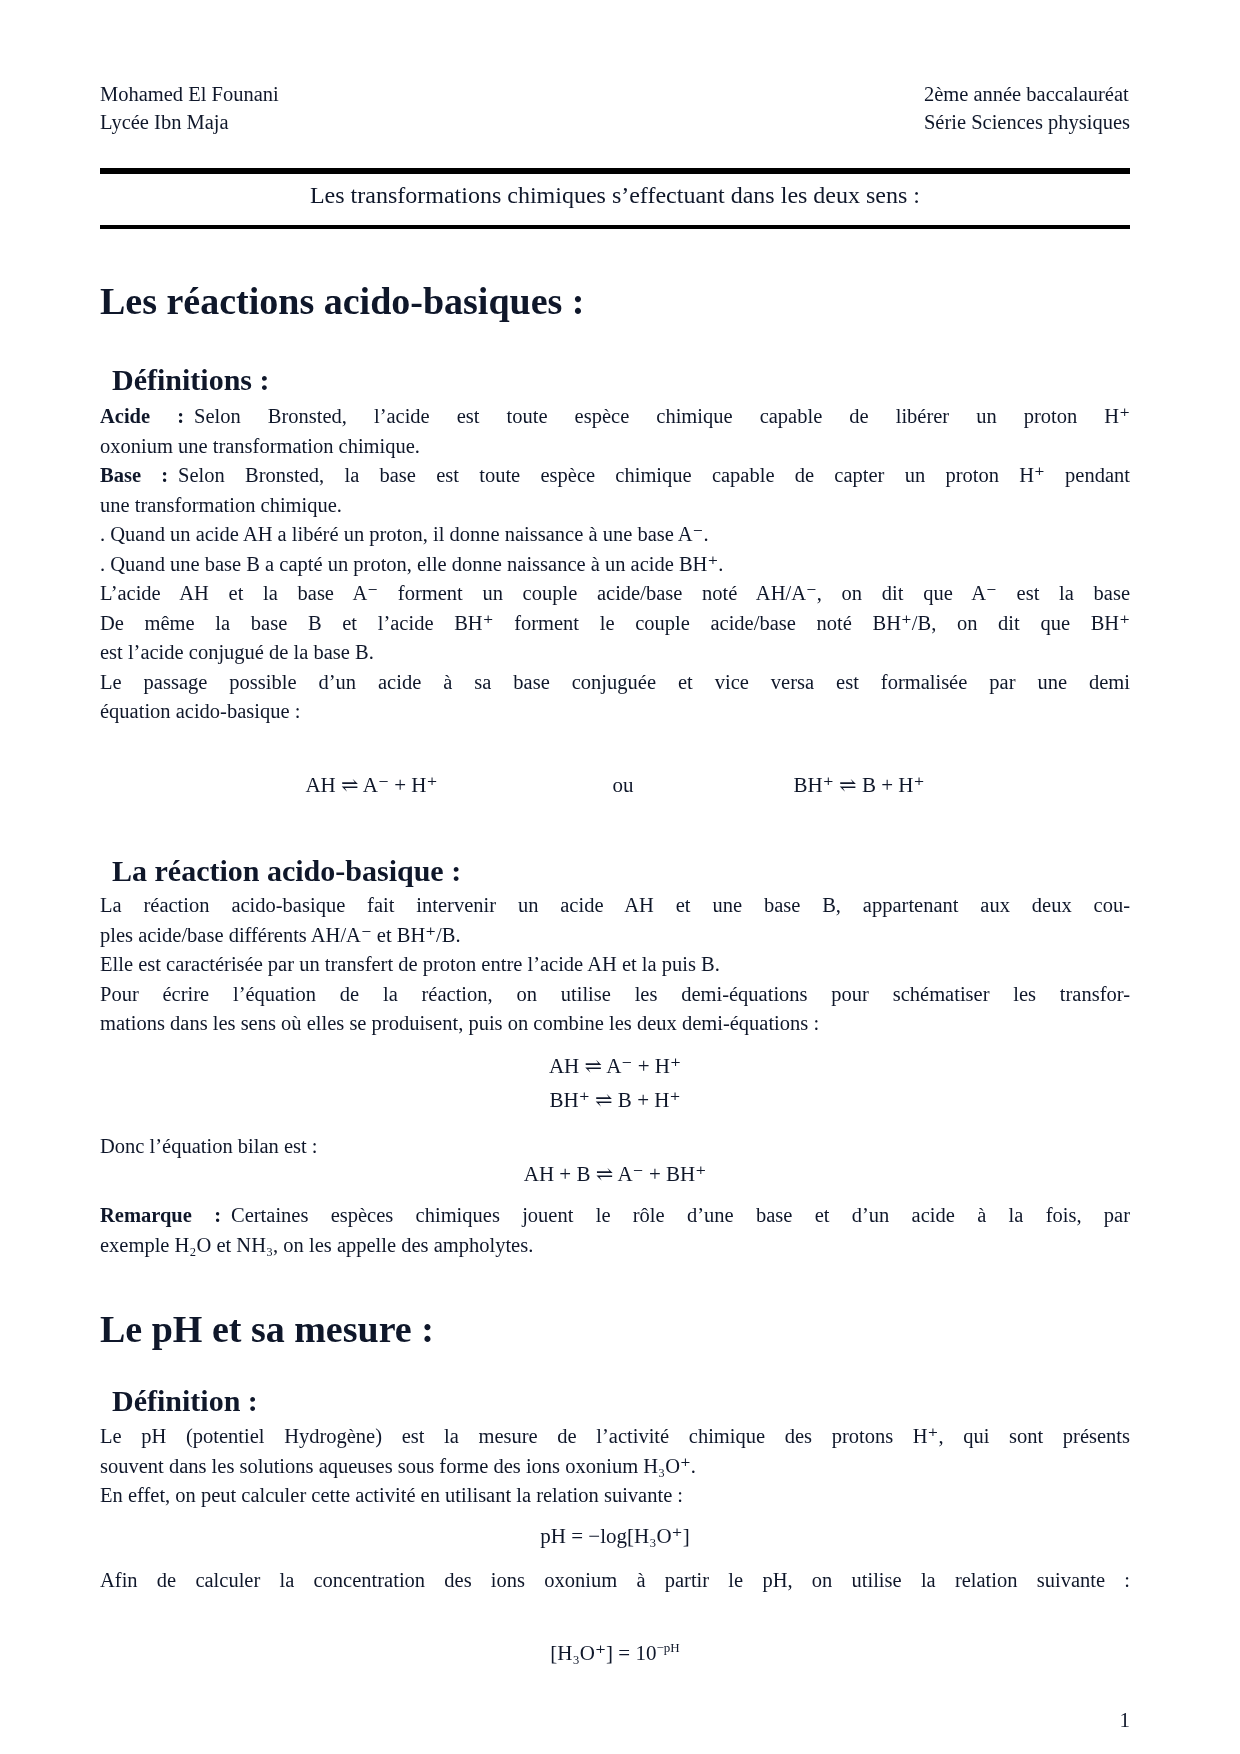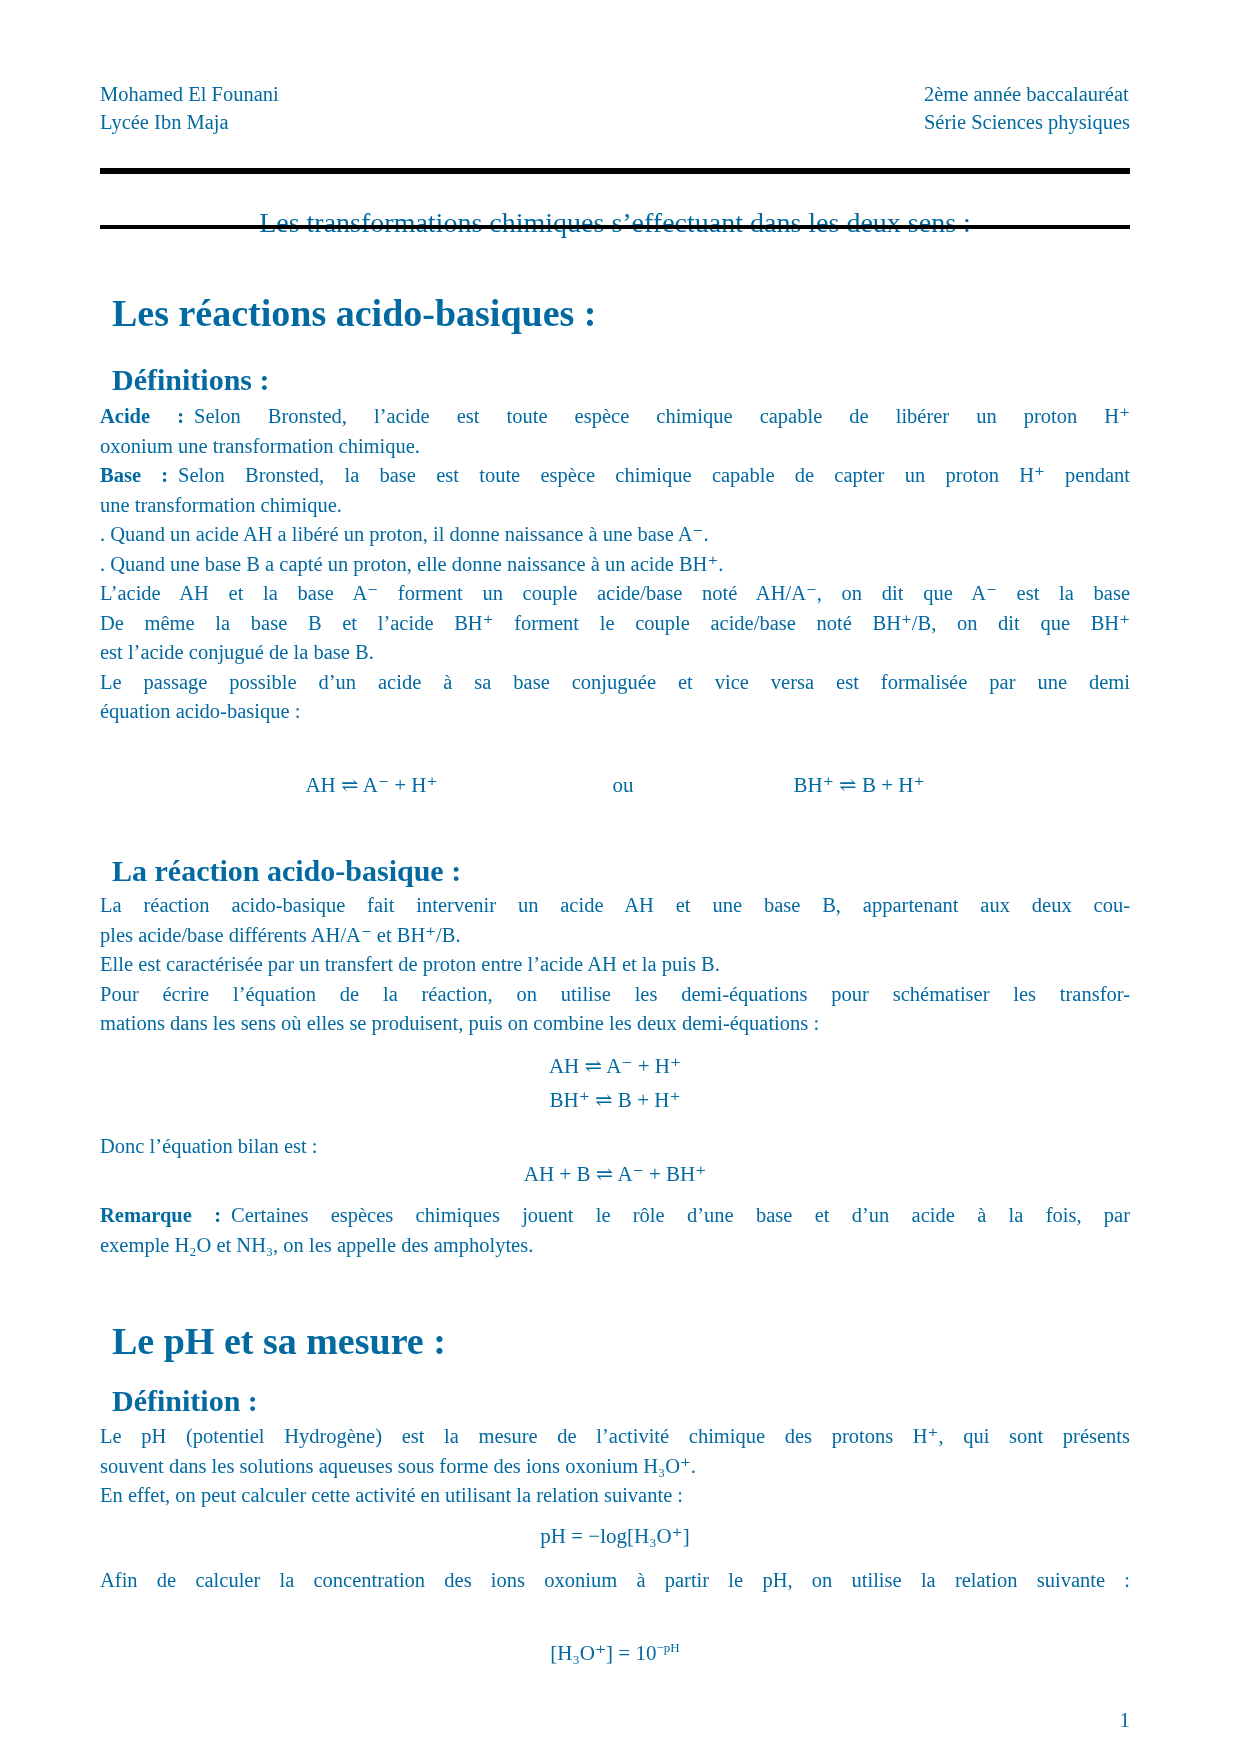--- a/index.html
+++ b/index.html
@@ -2,38 +2,38 @@
 <html><head>
 <meta charset="utf-8">
 <style>
   html, body { margin: 0; padding: 0; background: #e8e8e8; }
   .page {
     position: relative;
     width: 1240px;
     height: 1754px;
     margin: 0 auto;
     background: #ffffff;
-    color: #0369a1;
+    color: #0f172a;
     font-family: "Liberation Serif", "DejaVu Serif", "DejaVu Sans", serif;
     overflow: hidden;
   }
   .abs { position: absolute; left: 100px; right: 110px; }
 
   
   .hdr { display: flex; justify-content: space-between; font-size: 20.5px; line-height: 28px; }
   .hdr .right { text-align: left; }
 
   
   .rule { background: #000; }
   .rule-thick { height: 6px; }
   .rule-thin  { height: 4px; }
-  .banner-title { text-align: center; font-size: 28px; line-height: 30px; margin-top: 28px; }
+  .banner-title { text-align: center; font-size: 24px; line-height: 30px; }
 
   
-  .sec { margin: 12px; font-size: 38px; line-height: 46px; font-weight: bold; }
+  .sec { margin: 0; font-size: 38px; line-height: 46px; font-weight: bold; }
   .sub { margin: 12px; font-size: 30px; line-height: 36px; font-weight: bold; }
 
   
   .body { font-size: 20.5px; }
   .ln { line-height: 29.5px; white-space: normal; }
   .ln.j { text-align: justify; text-align-last: justify; }
   .bold { font-weight: bold; margin-right: 10px; }
 
   
   .eq { font-size: 21px; line-height: 29px; }

